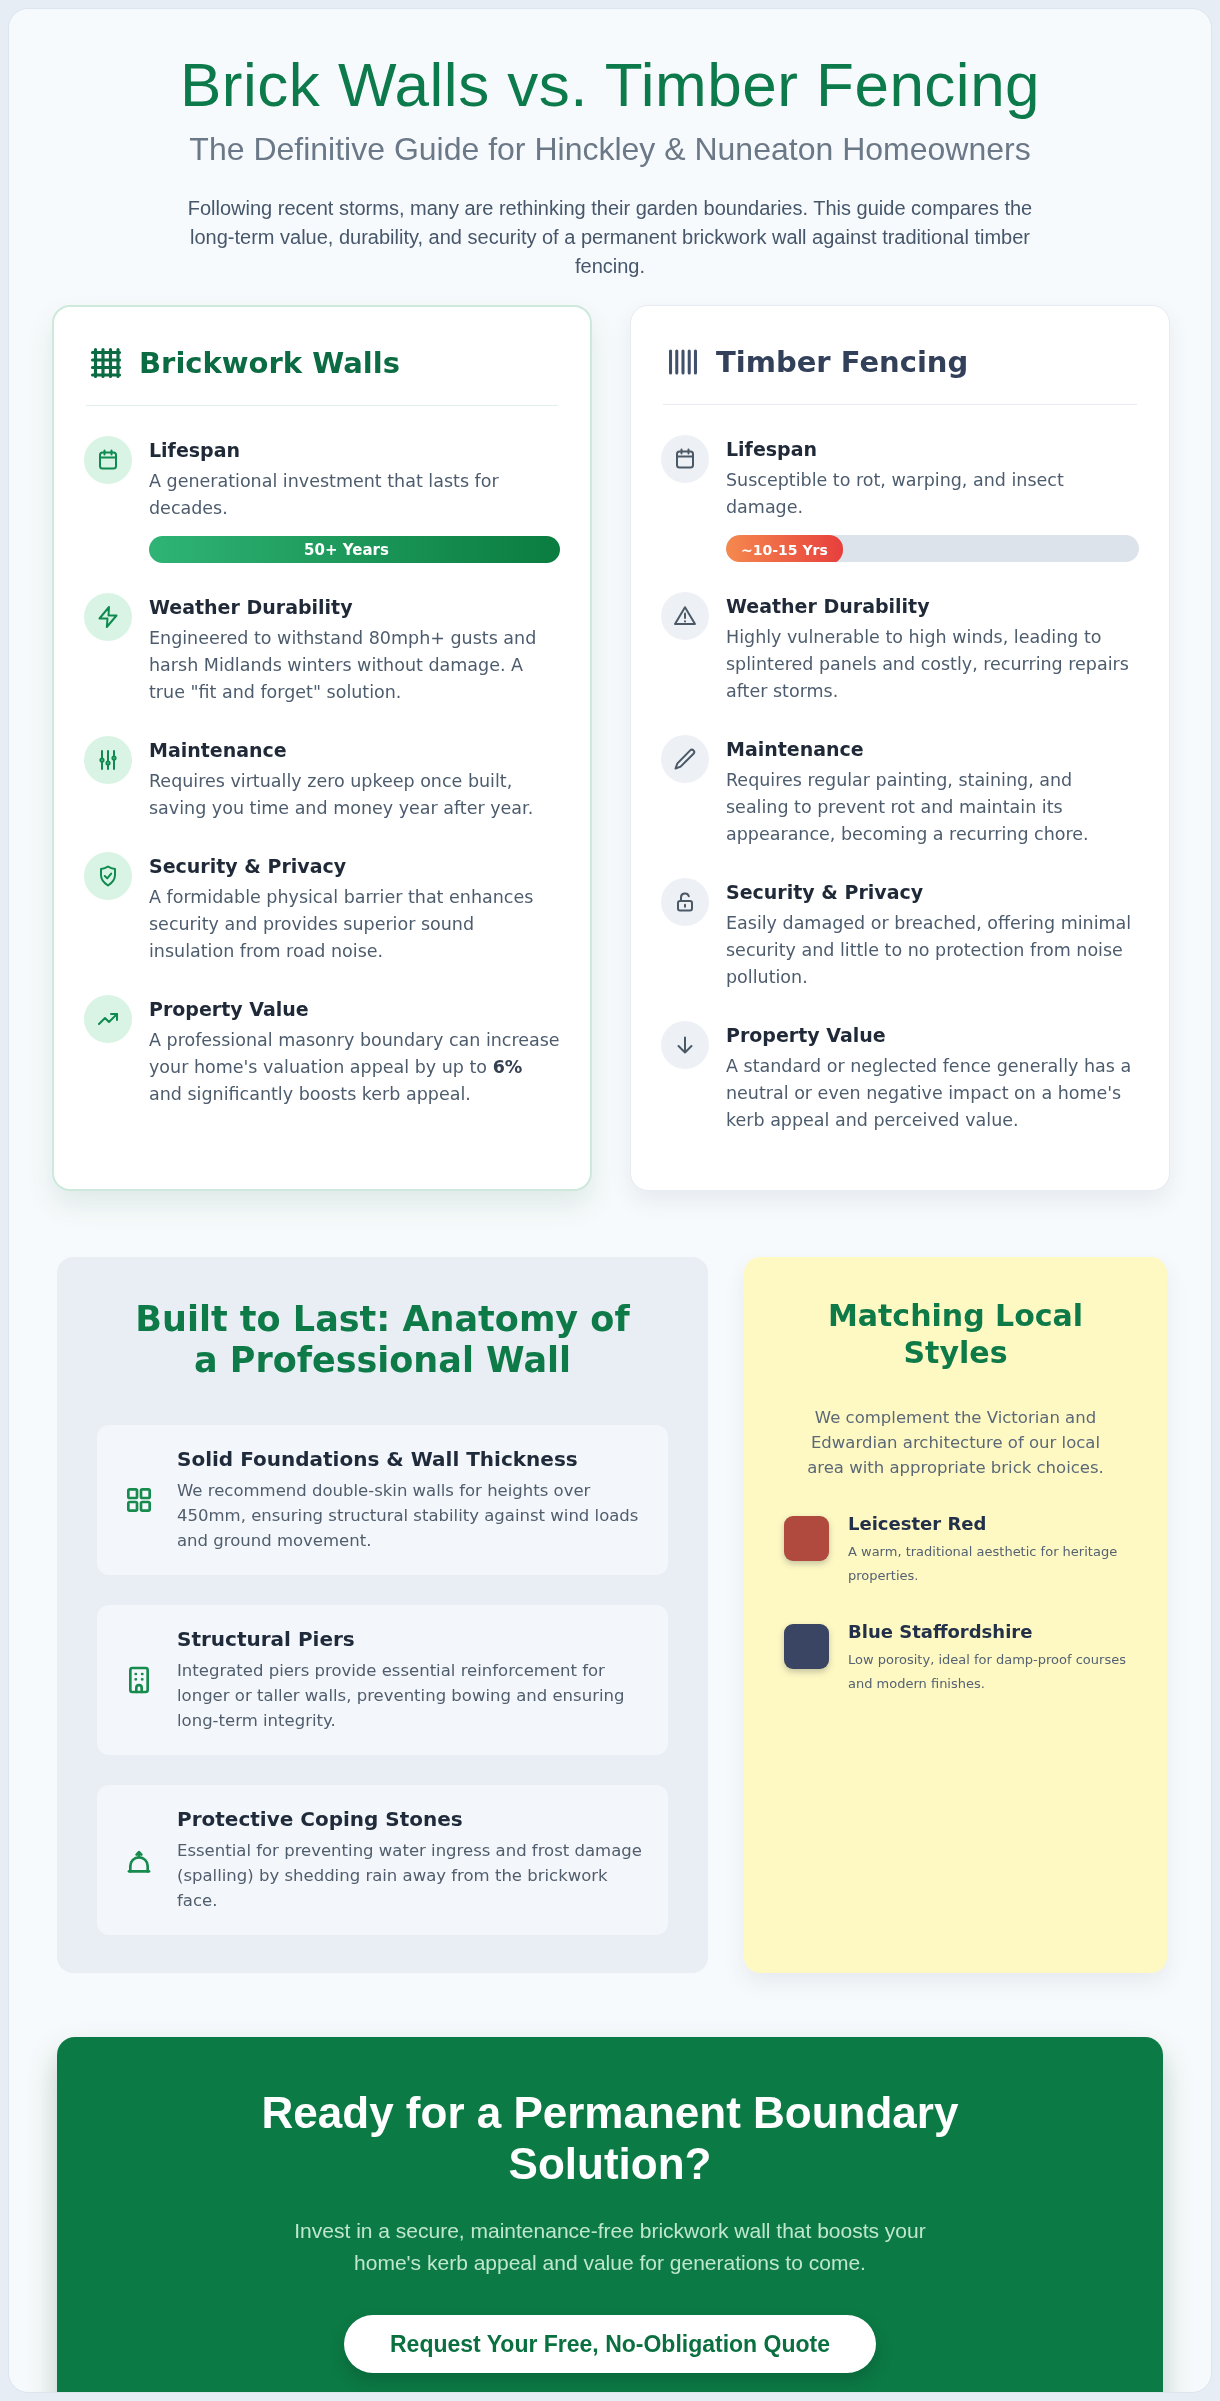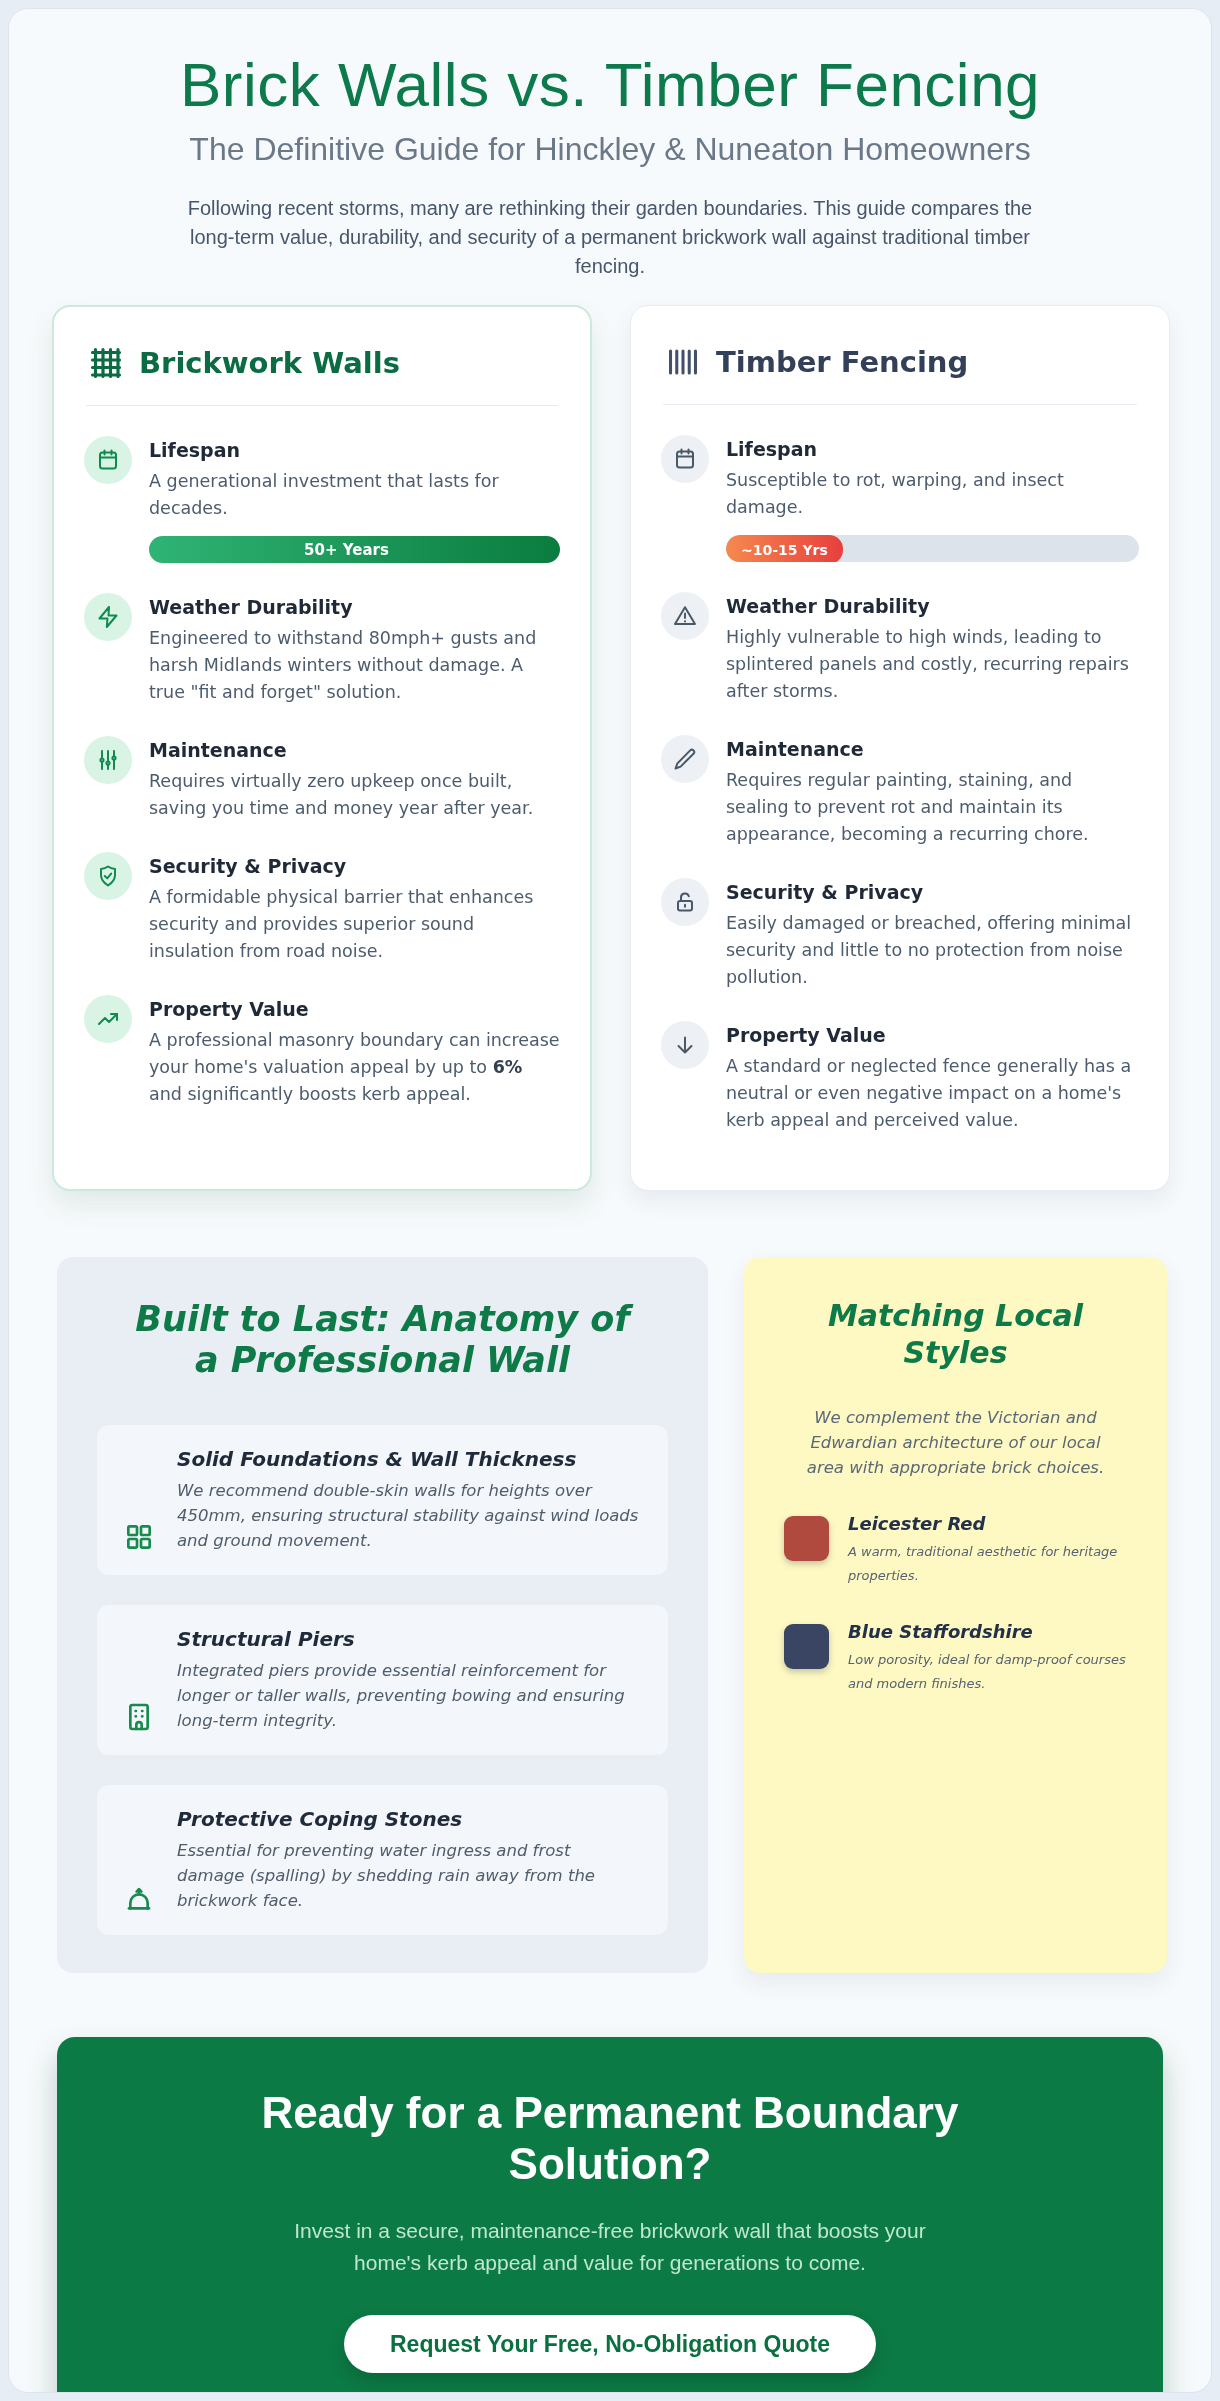--- a/index.html
+++ b/index.html
@@ -85,32 +85,32 @@
   .bar.track { background:#dde3eb; }
   .badge {
     display:inline-flex; align-items:center; height:29px; border-radius:14px;
     background:linear-gradient(90deg,#f5894e,#e73f3d);
     color:#fff; font-weight:bold; font-size:14px; padding:0 15px;
   }
 
   
   .row2 {
     display:grid; grid-template-columns:651px 423px; gap:36px;
-    padding:0 46px 0 48px; margin-top:66px; align-items:stretch;font-style:italic;
+    padding:0 46px 0 48px; margin-top:66px; align-items:stretch;
   }
   .anatomy {
     background:#e9eef5; border-radius:16px; padding:38px 40px; min-height:604px;
   }
   .anatomy-title {
     text-align:center; color:#0d7a48; font-weight:bold;
     font-size:35px; line-height:41px; margin:4px auto 0; max-width:520px;
   }
   .a-item {
     background:#f3f6fa; border-radius:12px; padding:22px 26px;
-    display:flex; align-items:flex-end; gap:22px; margin-top:30px;
+    display:flex; align-items:center; gap:22px; margin-top:30px;
   }
   .a-item:first-of-type { margin-top:44px; }
   .a-ic { color:#178a4d; flex:0 0 auto; width:32px; height:32px; }
   .a-ic svg { width:32px; height:32px; }
   .a-title { font-size:20px; font-weight:bold; color:#1f2a3a; line-height:25px; }
   .a-desc { font-size:16.5px; line-height:25px; color:#505d6c; margin-top:6px; }
 
   .styles-card {
     background:#fef9c3; border-radius:16px; padding:34px 34px;
     box-shadow:0 10px 22px rgba(40,58,90,.08); min-height:604px;

